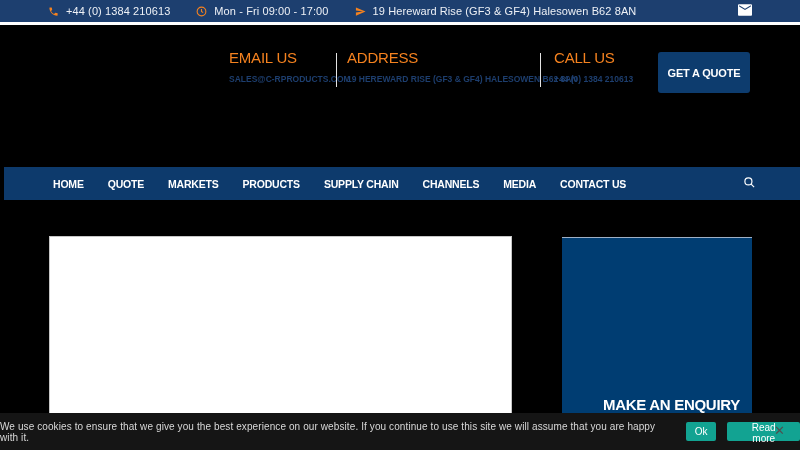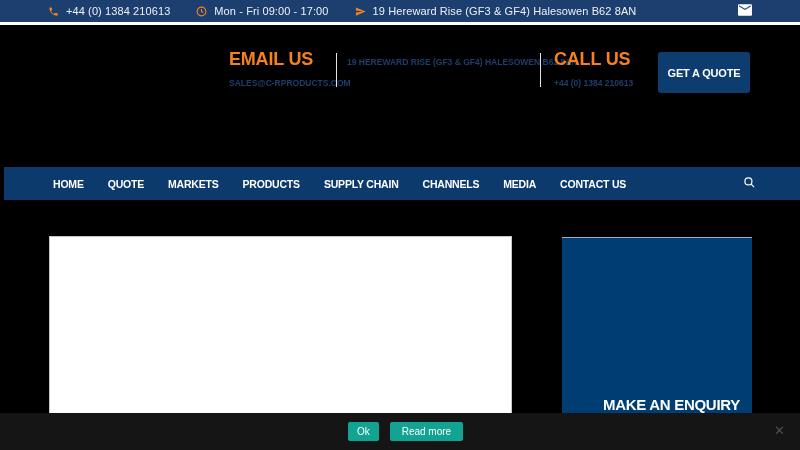--- a/index.html
+++ b/index.html
@@ -18,21 +18,21 @@
   .topbar-strip { position:absolute; left:0; top:22px; width:800px; height:3px; background:#ffffff; }
   .tb-item { display:flex; align-items:center; margin-right:26px; letter-spacing:.1px; }
   .tb-item .ic { margin-right:7px; display:inline-flex; }
   .ic svg { display:block; }
   .tb-mail { position:absolute; right:48px; top:4px; }
 
   
   .header { position:absolute; left:0; top:25px; width:800px; height:142px; }
   .hblock { position:absolute; top:24px; }
   .hblock .hlabel {
-    color:#f5821f; font-weight:bold; font-size:18px; letter-spacing:-0.2px;
+    color:#f5821f; font-weight:normal; font-size:15px; letter-spacing:-0.2px;
   }
   .hblock .hvalue {
     color:#1d3e6e; font-weight:bold; font-size:8.5px; margin-top:8px; letter-spacing:0;
     white-space:nowrap;
   }
   .hb-email { left:229px; }
   .hb-address { left:347px; }
   .hb-call { left:554px; }
   .hdivider { position:absolute; top:28px; width:1px; height:34px; background:#e3e3e3; }
   .hd1 { left:336px; } .hd2 { left:540px; }
@@ -126,20 +126,21 @@
 </div>
 <div class="topbar-strip"></div>
 
 <div class="header">
   <div class="hblock hb-email">
     <div class="hlabel">EMAIL US</div>
     <div class="hvalue">SALES@C-RPRODUCTS.COM</div>
   </div>
   <div class="hdivider hd1"></div>
   <div class="hblock hb-address">
+    <div class="hlabel">ADDRESS</div>
     <div class="hvalue">19 HEREWARD RISE (GF3 &amp; GF4) HALESOWEN B62 8AN</div>
   </div>
   <div class="hdivider hd2"></div>
   <div class="hblock hb-call">
     <div class="hlabel">CALL US</div>
     <div class="hvalue">+44 (0) 1384 210613</div>
   </div>
   <button class="quote-btn">GET A QUOTE</button>
 </div>
 
@@ -160,16 +161,17 @@
   </span>
 </div>
 
 <div class="card"></div>
 
 <div class="enquiry-box">
   <div class="enquiry-title">MAKE AN ENQUIRY</div>
 </div>
 
 <div class="cookiebar">
+  <span class="cookie-msg">We use cookies to ensure that we give you the best experience on our website. If you continue to use this site we will assume that you are happy with it.</span>
   <button class="cookie-btn">Ok</button>
   <button class="cookie-btn readmore">Read more</button>
   <span class="cookie-close">✕</span>
 </div>
 
 </body></html>

